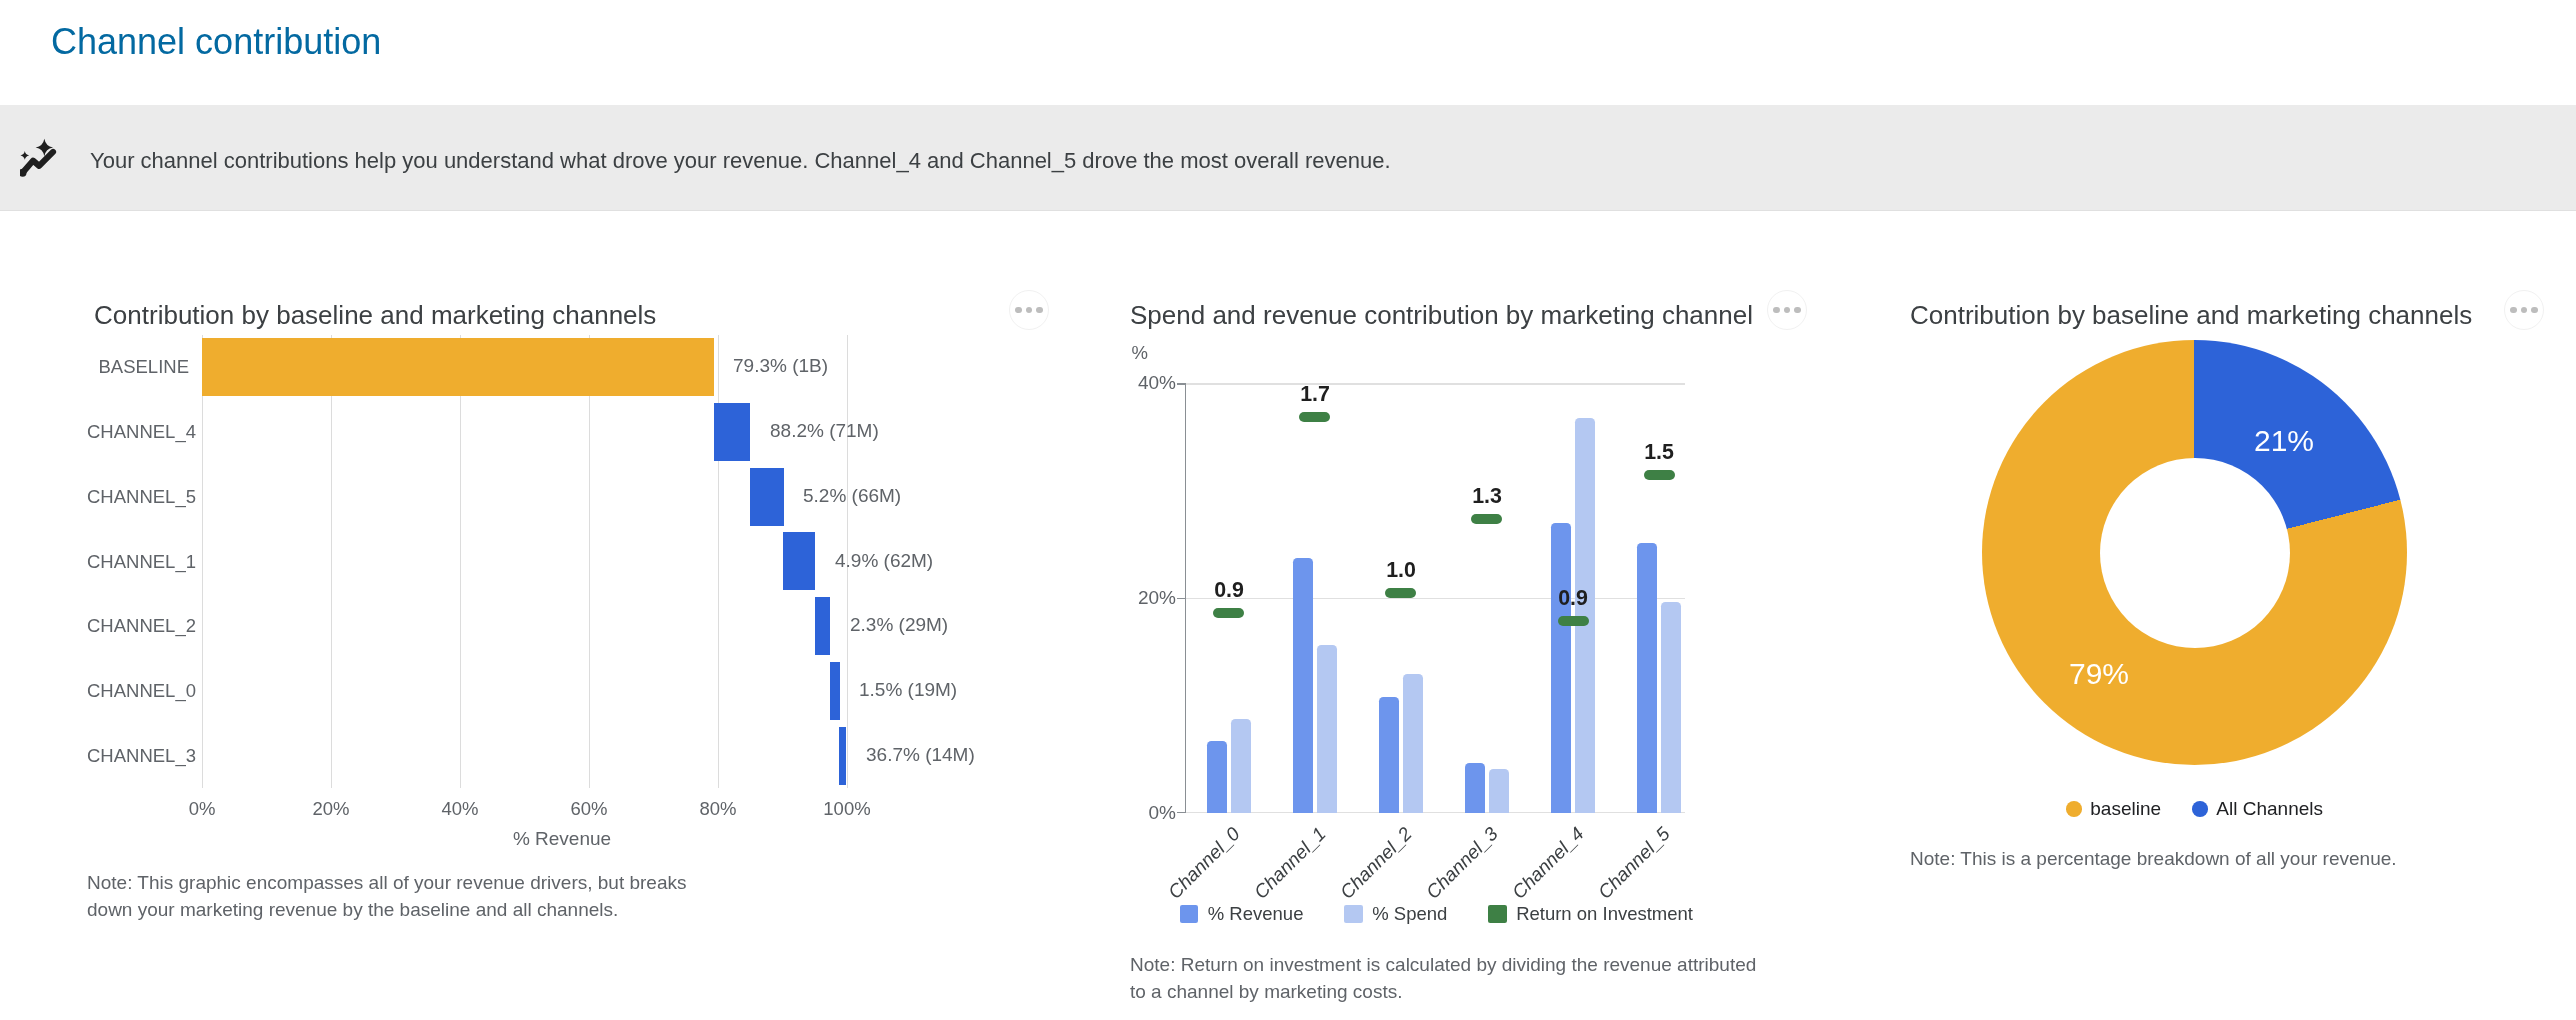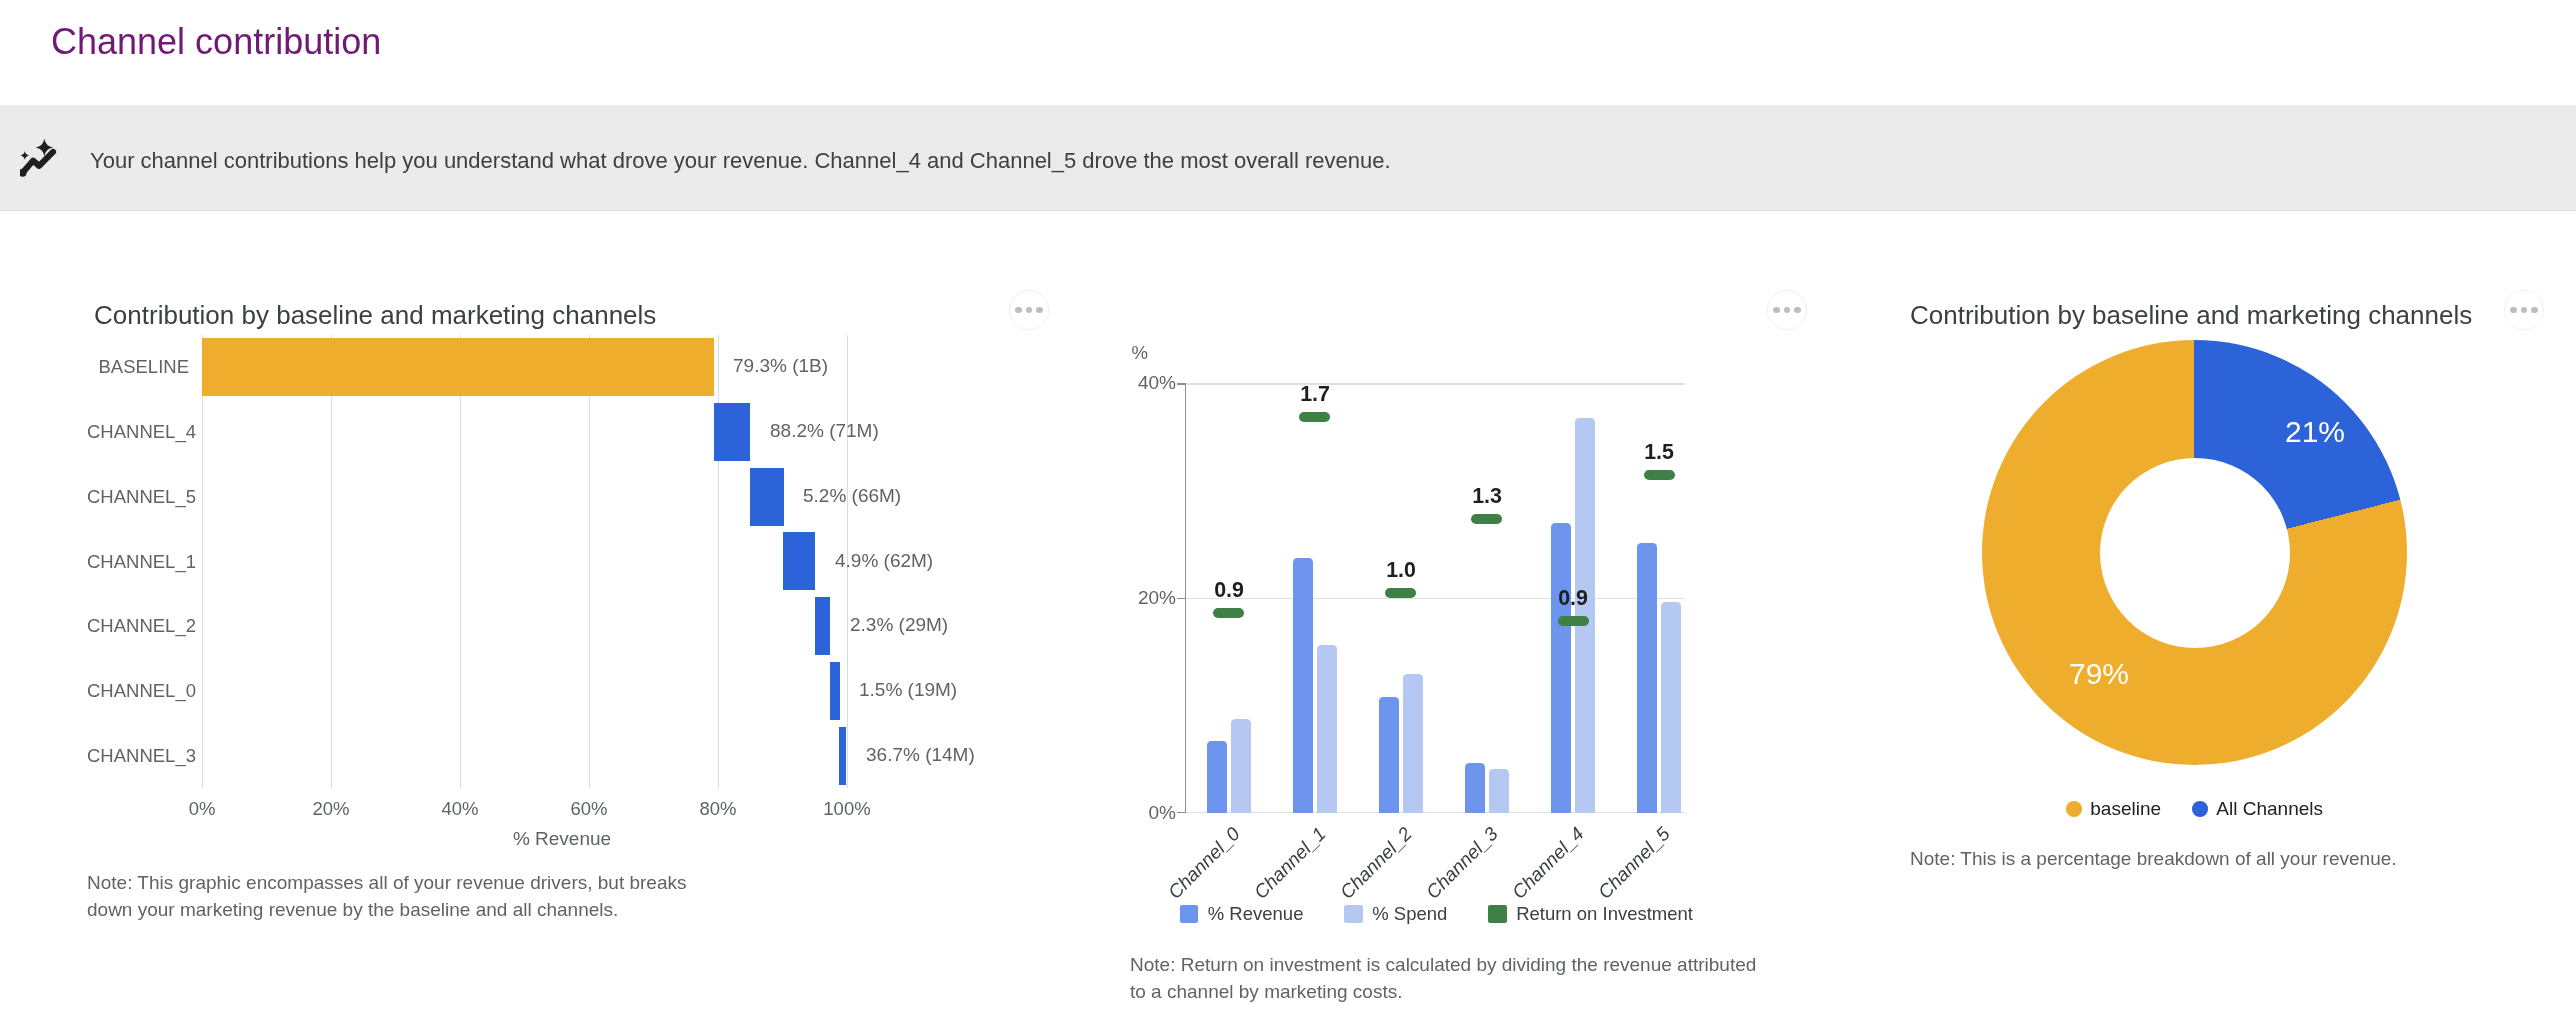--- a/index.html
+++ b/index.html
@@ -1,19 +1,19 @@
 <!DOCTYPE html>
 <html style="font-size:11.4px"><head>
 <meta charset="utf-8">
 <style>
   html,body{margin:0;padding:0;background:#fff;}
   body{position:relative;width:2576px;height:1021px;overflow:hidden;
        font-family:"Liberation Sans",sans-serif;color:#202124;}
 
-  .page-title{position:absolute;left:51px;top:21.4px;font-size:36px;font-weight:400;color:#701a75;}
+  .page-title{position:absolute;left:51px;top:21.4px;font-size:36px;font-weight:400;color:#0369a1;}
 
   .banner{position:absolute;left:0;top:105px;width:2576px;height:105px;background:#EBEBEB;
           border-bottom:0.7px solid #E0E0E0;display:flex;align-items:center;}
   .banner-icon{margin-left:20px;flex:0 0 auto;}
   .banner-text{margin-left:30px;font-size:22px;color:#3C4043;margin-top:7px;}
 
   .card{position:absolute;top:299px;}
   #card-waterfall{left:87px;width:962px;height:713px;}
   #card-grouped{left:1130px;width:677px;height:721px;}
   #card-donut{left:1910px;width:666px;height:713px;}
@@ -121,20 +121,21 @@
     <div class="wf-label" style="top: 57px;">BASELINE</div>
     <div class="wf-label" style="top: 122px;">CHANNEL_4</div>
     <div class="wf-label" style="top: 187px;">CHANNEL_5</div>
     <div class="wf-label" style="top: 252px;">CHANNEL_1</div>
     <div class="wf-label" style="top: 316px;">CHANNEL_2</div>
     <div class="wf-label" style="top: 381px;">CHANNEL_0</div>
     <div class="wf-label" style="top: 446px;">CHANNEL_3</div>
   </div>
 
 <div class="card" id="card-grouped">
+  <div class="chart-title">Spend and revenue contribution by marketing channel</div>
   <div class="menu-btn" id="g2-menu">
     <span class="dot"></span>
     <span class="dot"></span>
     <span class="dot"></span>
   </div>
   <div id="g2-unit">%</div>
   <div id="g2-plot">
     <div class="g2-yaxis"></div>
   <div class="g2-hgrid" style="top: -0.7px;"></div>
       <div class="g2-tick" style="top: -0.7px;"></div>
@@ -195,21 +196,21 @@
 
 <div class="card" id="card-donut">
   <div class="chart-title">Contribution by baseline and marketing channels</div>
   <div class="menu-btn" id="dn-menu">
     <span class="dot"></span>
     <span class="dot"></span>
     <span class="dot"></span>
   </div>
   <div id="donut" style="background: conic-gradient(rgb(45, 99, 216) 0%, rgb(45, 99, 216) 21%, rgb(239, 173, 46) 21%, rgb(239, 173, 46) 100%);">
     <div id="donut-hole"></div>
-  <div class="donut-val" style="left: 302px; top: 92px; margin-left: 31px;">21%</div>
+  <div class="donut-val" style="left: 302px; top: 101px;">21%</div>
       <div class="donut-val" style="left: 117px; top: 334px;">79%</div>
     </div>
   <div id="donut-legend">
       <div class="dn-item">
         <span class="dn-dot" style="background: rgb(239, 173, 46);"></span>
         <span>baseline</span>
       </div>
       <div class="dn-item">
         <span class="dn-dot" style="background: rgb(45, 99, 216);"></span>
         <span>All Channels</span>

